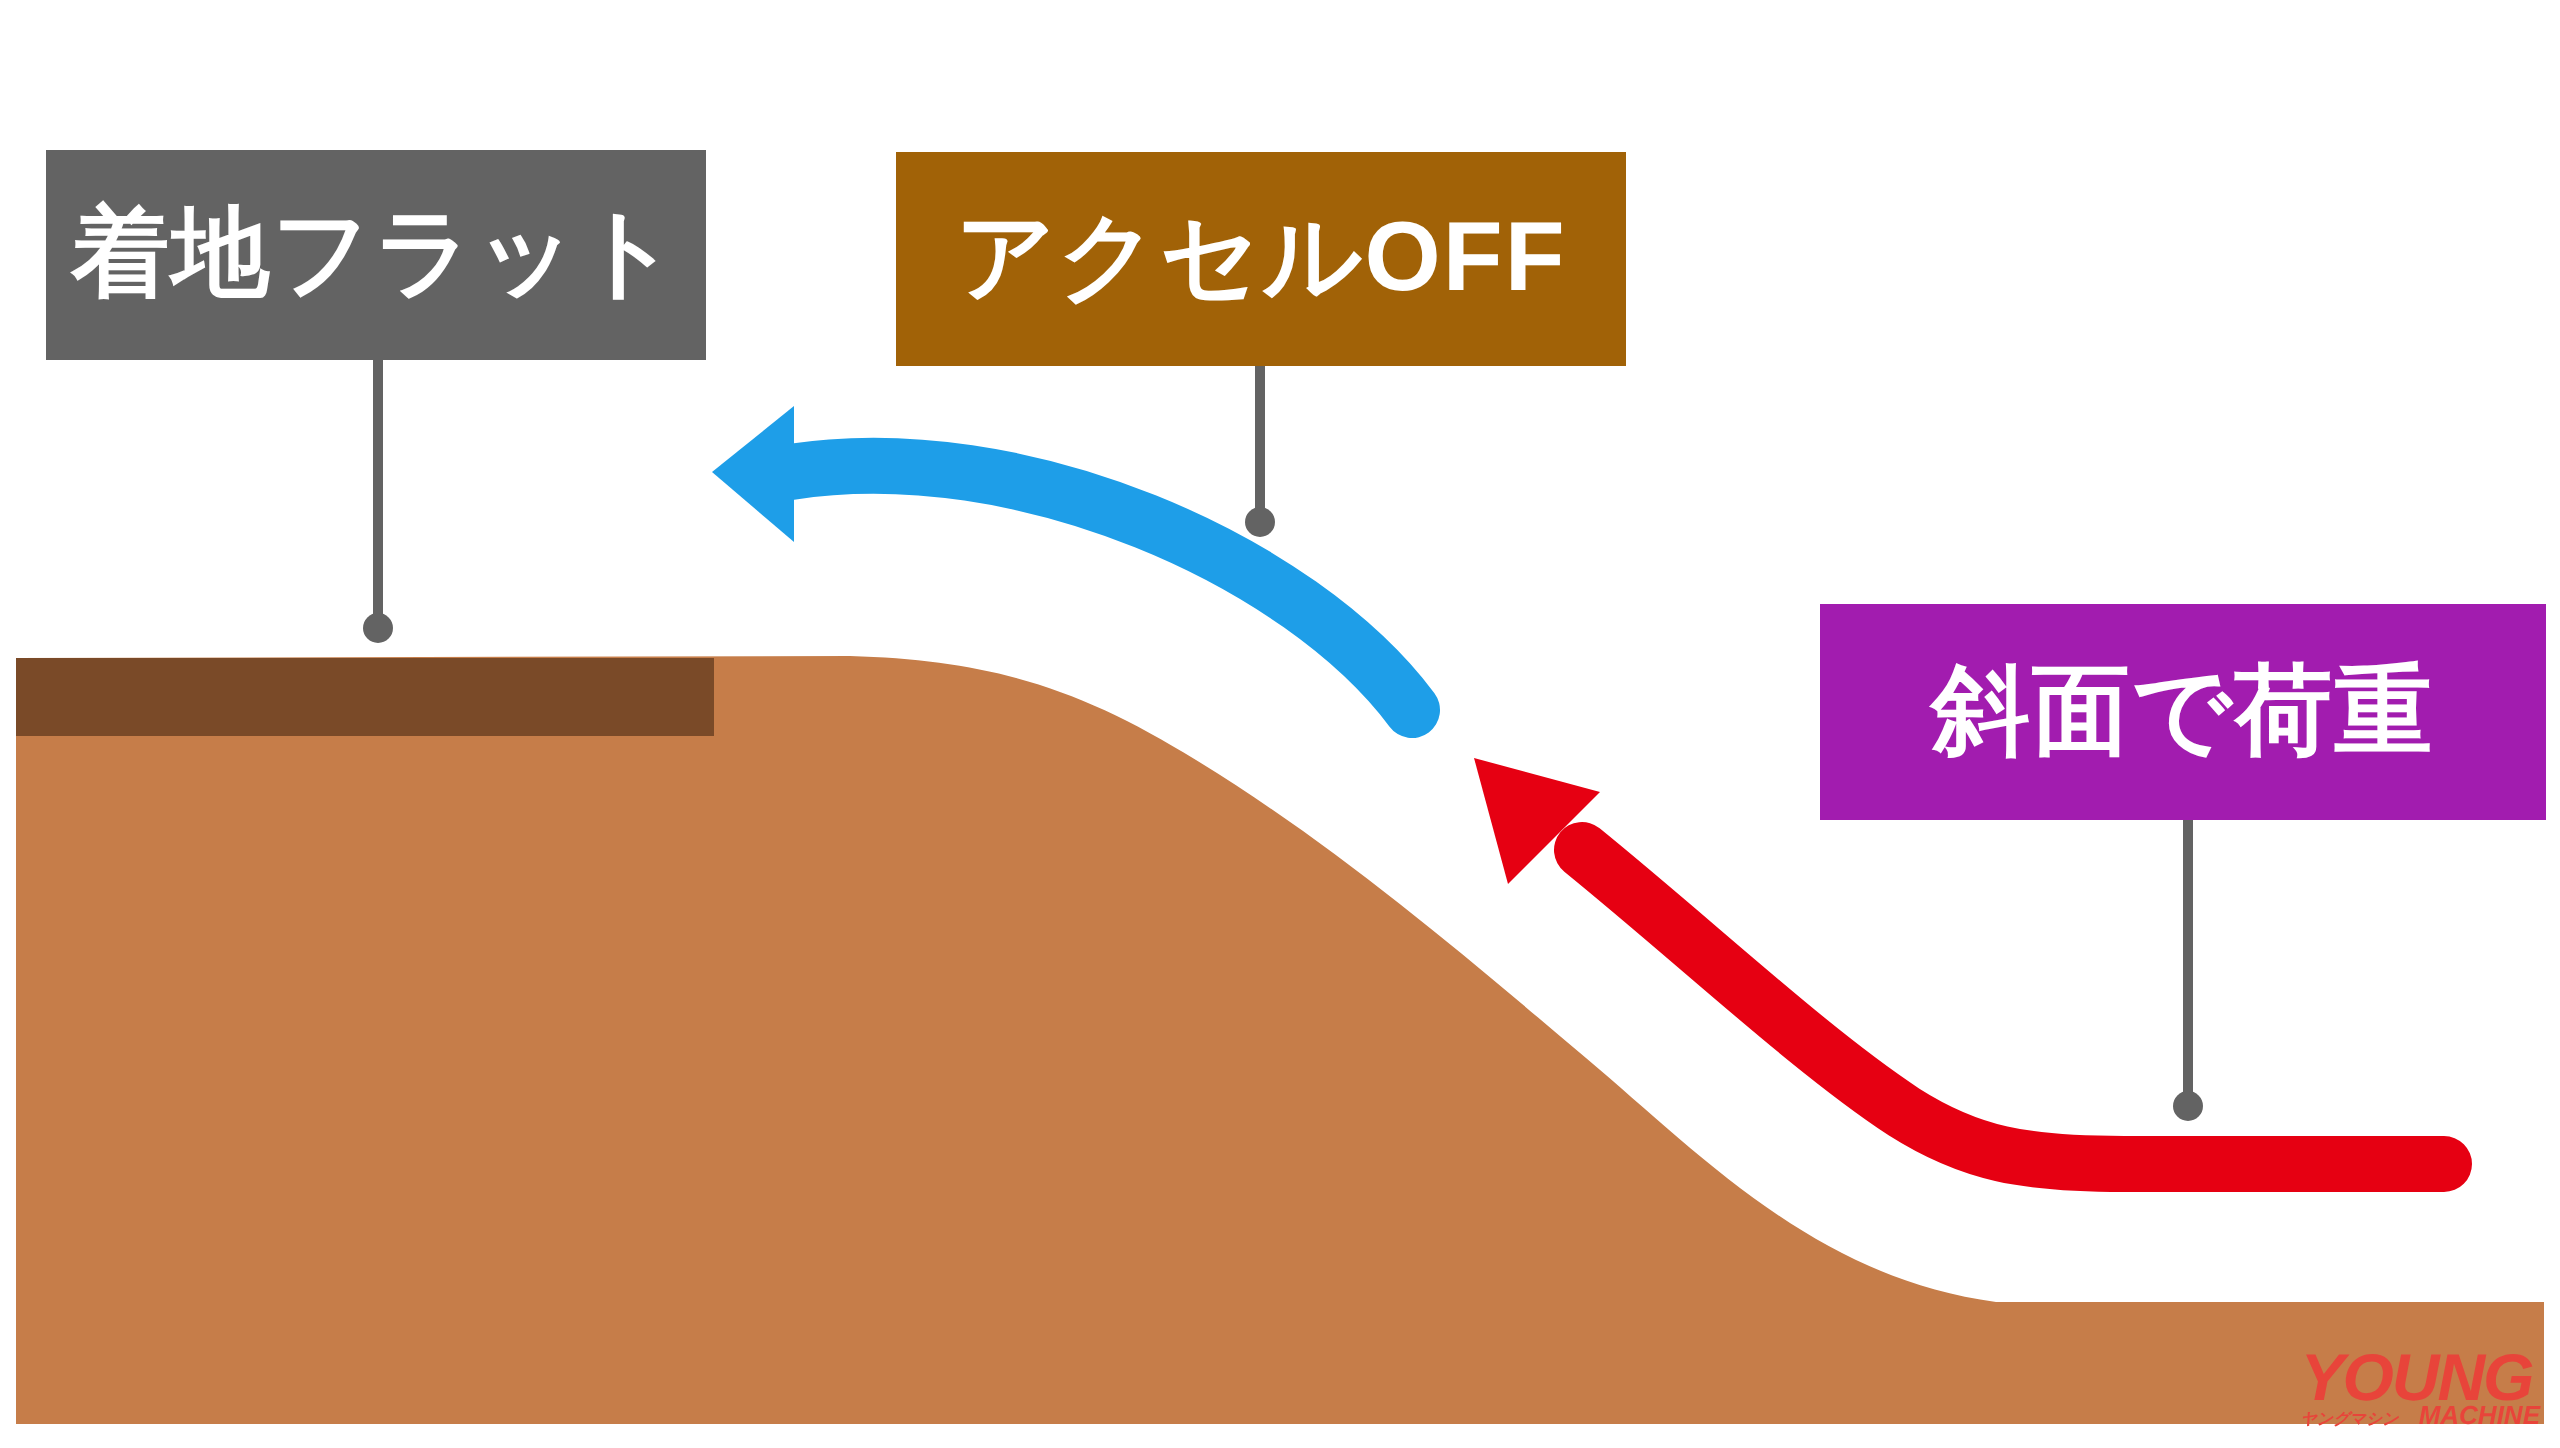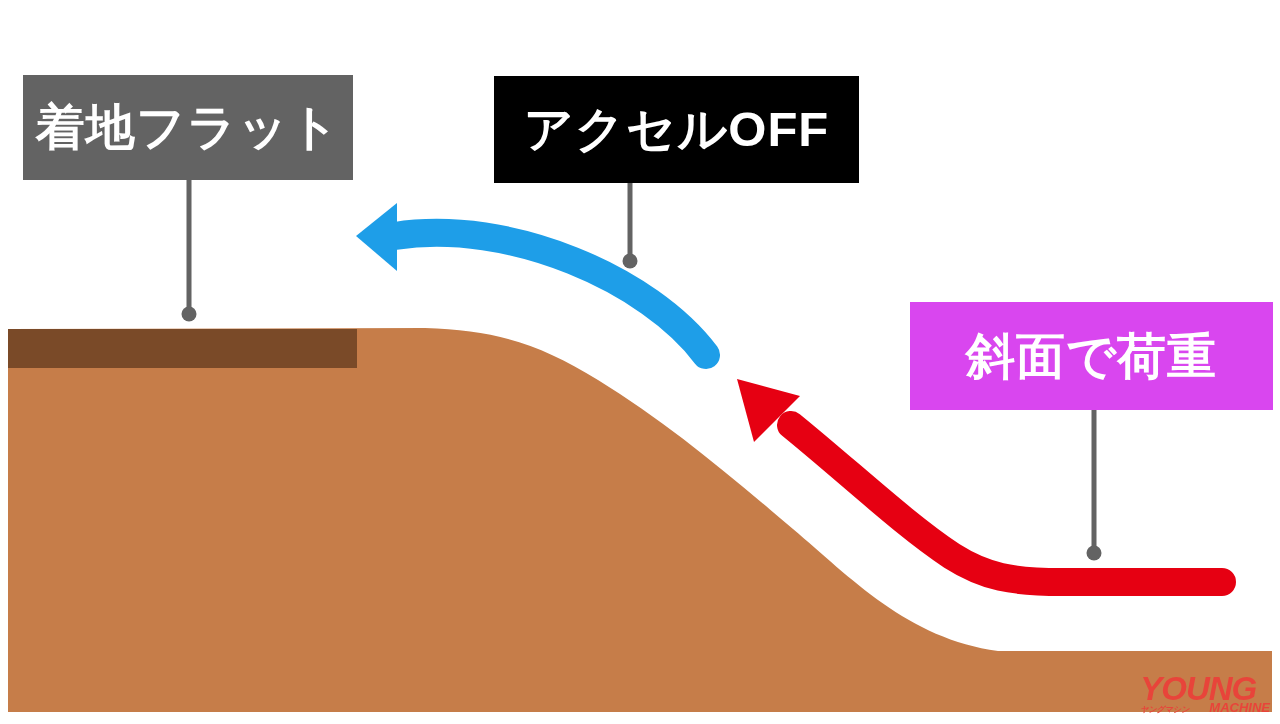--- a/index.html
+++ b/index.html
@@ -52,21 +52,21 @@
   .logo-sub {
     margin-top: -3px;
     font-weight: 900;
     font-style: italic;
     font-size: 13px;
     letter-spacing: 0px;
   }
   .logo-sub .kana {
     font-size: 8px;
     font-weight: bold;
-    margin-right: 20px;
+    margin-right: 10px;
   }
 </style>
 </head>
 <body>
 
 <div class="stage">
 
   <svg class="diagram-svg" width="1280" height="724" viewBox="0 0 1280 724">
 
     <path d="M 8 329 L 425 328
@@ -89,23 +89,23 @@
 
     <line x1="630" y1="183" x2="630" y2="261" stroke-width="5" stroke="#636363"></line>
     <circle cx="630" cy="261" r="7.5" fill="#636363"></circle>
 
     <line x1="1094" y1="410" x2="1094" y2="553" stroke-width="5" stroke="#636363"></line>
     <circle cx="1094" cy="553" r="7.5" fill="#636363"></circle>
   </svg>
 
   <div class="callout callout-1" style="background: rgb(99, 99, 99); color: rgb(255, 255, 255);">着地フラット</div>
 
-  <div class="callout callout-2" style="background: #000000; color: rgb(255, 255, 255); margin-left: 46px;">アクセルOFF</div>
+  <div class="callout callout-2" style="background: #a16207; color: rgb(255, 255, 255);">アクセルOFF</div>
 
-  <div class="callout callout-3" style="background: #d946ef; color: rgb(255, 255, 255);">斜面で荷重</div>
+  <div class="callout callout-3" style="background: #a21caf; color: rgb(255, 255, 255);">斜面で荷重</div>
 
   <div class="logo" style="color: rgb(232, 68, 58);">
     <div class="logo-main">YOUNG</div>
     <div class="logo-sub">
       <span class="kana">ヤングマシン</span><span>MACHINE</span>
     </div>
   </div>
 
 </div>
 

